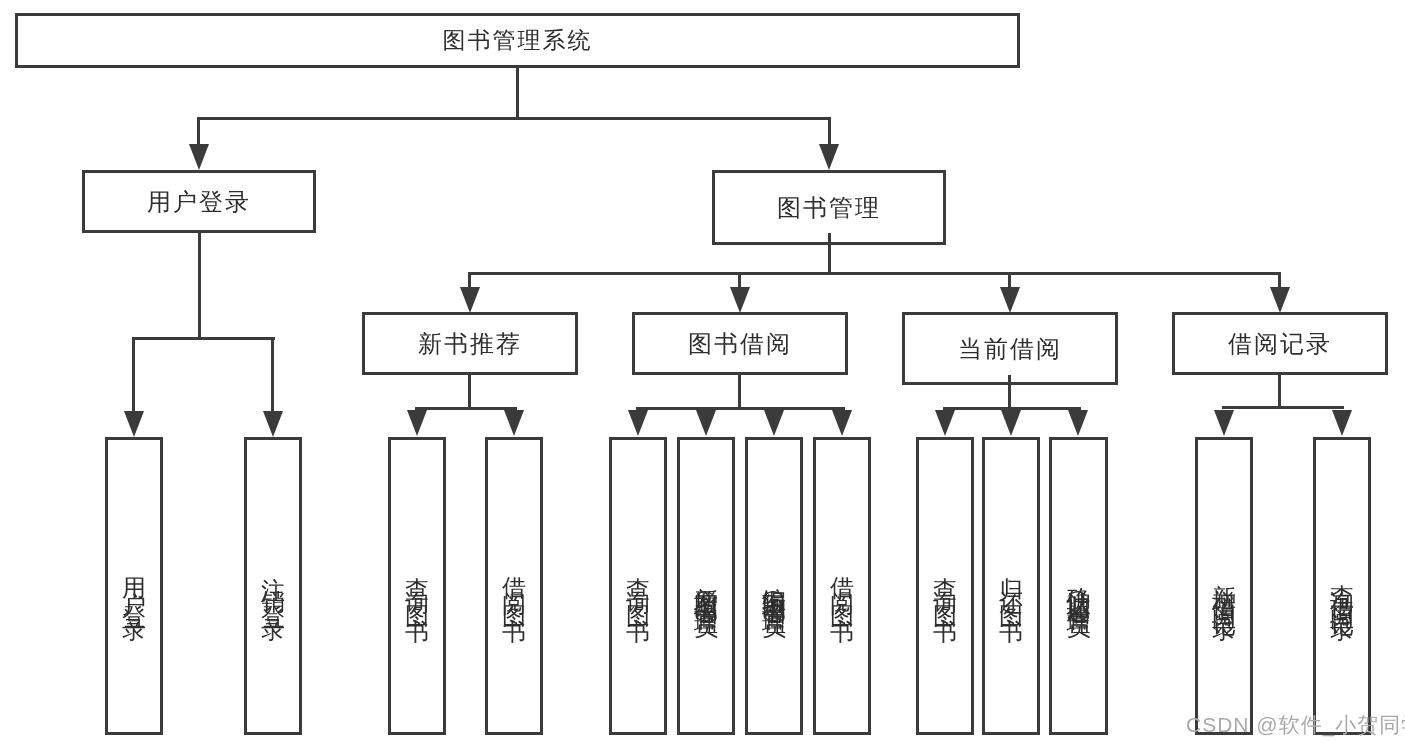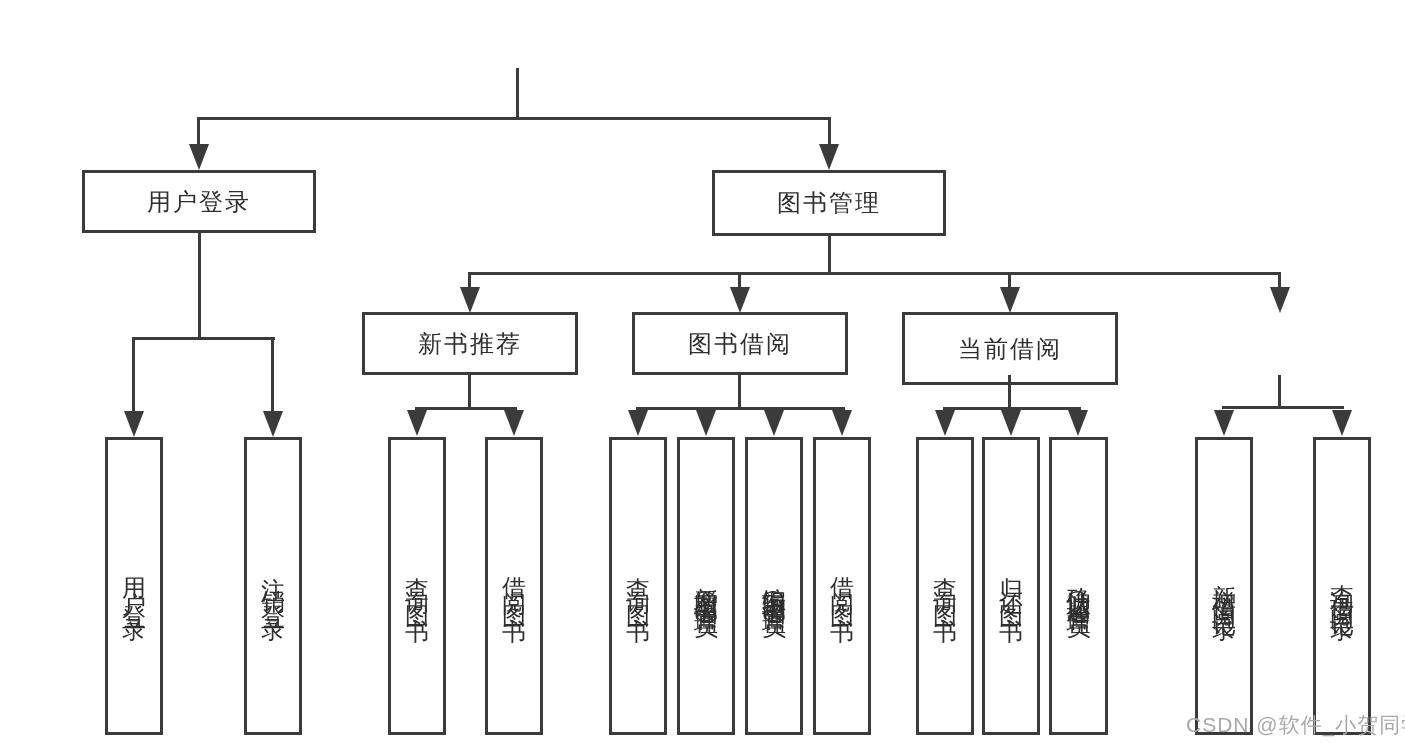--- a/index.html
+++ b/index.html
@@ -33,32 +33,35 @@
   .watermark {
     position:absolute; left:1186px; top:711px;
     font-size:21px; color:#a9a9a9; letter-spacing:1px; white-space:nowrap;
   }
 </style>
 </head>
 <body>
 
 <div class="stage">
 
+  <div class="box title" style="left:15px;top:13px;width:1005px;height:55px">
+    <span>图书管理系统</span>
+  </div>
 
   <div class="v" style="left:516px;top:68px;height:49px"></div>
   <div class="h" style="left:197px;top:117px;width:634px"></div>
   <div class="v" style="left:197px;top:117px;height:29px"></div>
   <div class="a" style="left:189px;top:144px"></div>
   <div class="v" style="left:828px;top:117px;height:29px"></div>
   <div class="a" style="left:819px;top:144px"></div>
 
   <div class="box" style="left:82px;top:170px;width:234px;height:63px">
     <span>用户登录</span>
   </div>
-  <div class="box" style="left:712px;top:170px;width:234px;height:66px">
+  <div class="box" style="left:712px;top:170px;width:234px;height:75px">
     <span>图书管理</span>
   </div>
 
   <div class="v" style="left:198px;top:233px;height:104px"></div>
   <div class="h" style="left:132px;top:337px;width:143px"></div>
   <div class="v" style="left:132px;top:337px;height:75px"></div>
   <div class="a" style="left:124px;top:411px"></div>
   <div class="v" style="left:271px;top:337px;height:75px"></div>
   <div class="a" style="left:263px;top:411px"></div>
 
@@ -74,20 +77,23 @@
   <div class="a" style="left:1270px;top:287px"></div>
 
   <div class="box" style="left:362px;top:312px;width:216px;height:63px">
     <span>新书推荐</span>
   </div>
   <div class="box" style="left:632px;top:312px;width:216px;height:63px">
     <span>图书借阅</span>
   </div>
   <div class="box" style="left:902px;top:312px;width:216px;height:73px">
     <span>当前借阅</span>
+  </div>
+  <div class="box" style="left:1172px;top:312px;width:216px;height:63px">
+    <span>借阅记录</span>
   </div>
 
   <div class="v" style="left:468px;top:375px;height:35px"></div>
   <div class="h" style="left:415px;top:407px;width:102px"></div>
   <div class="a" style="left:407px;top:410px"></div>
   <div class="a" style="left:504px;top:410px"></div>
 
   <div class="v" style="left:738px;top:375px;height:35px"></div>
   <div class="h" style="left:636px;top:407px;width:209px"></div>
   <div class="a" style="left:628px;top:410px"></div>

